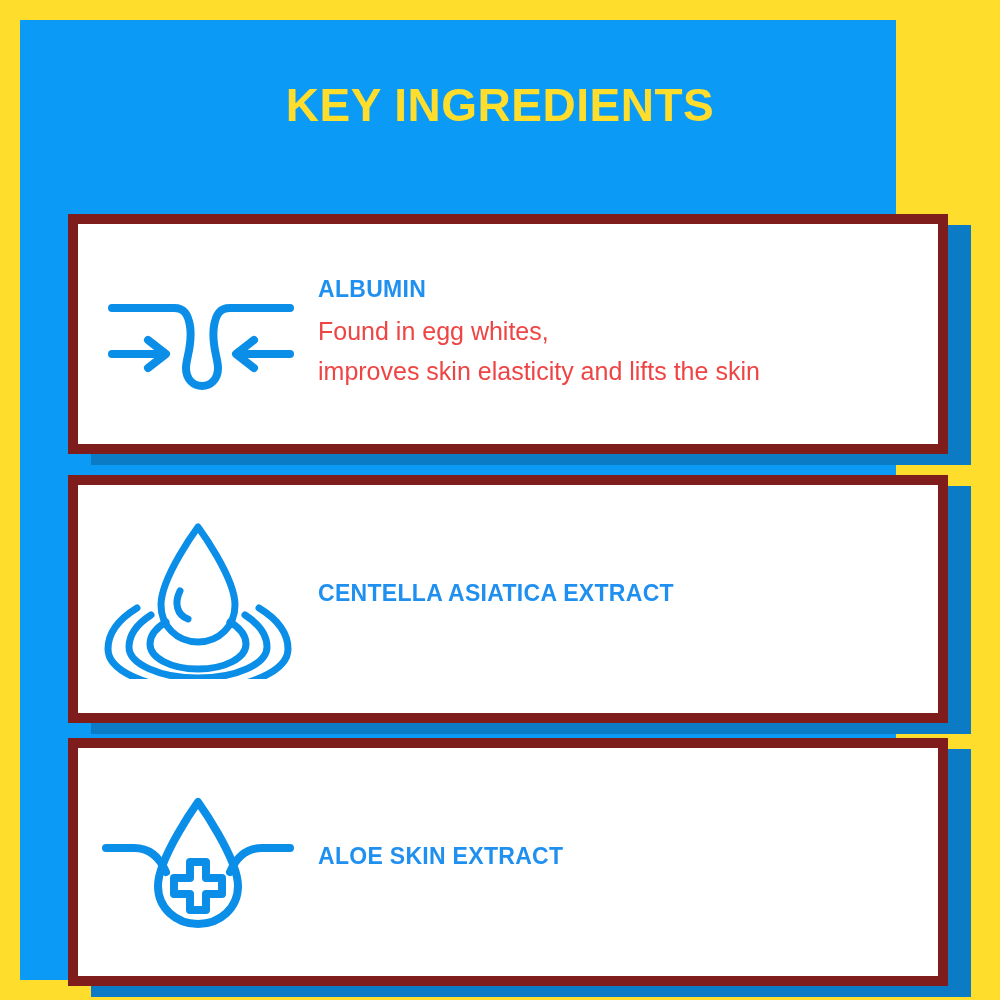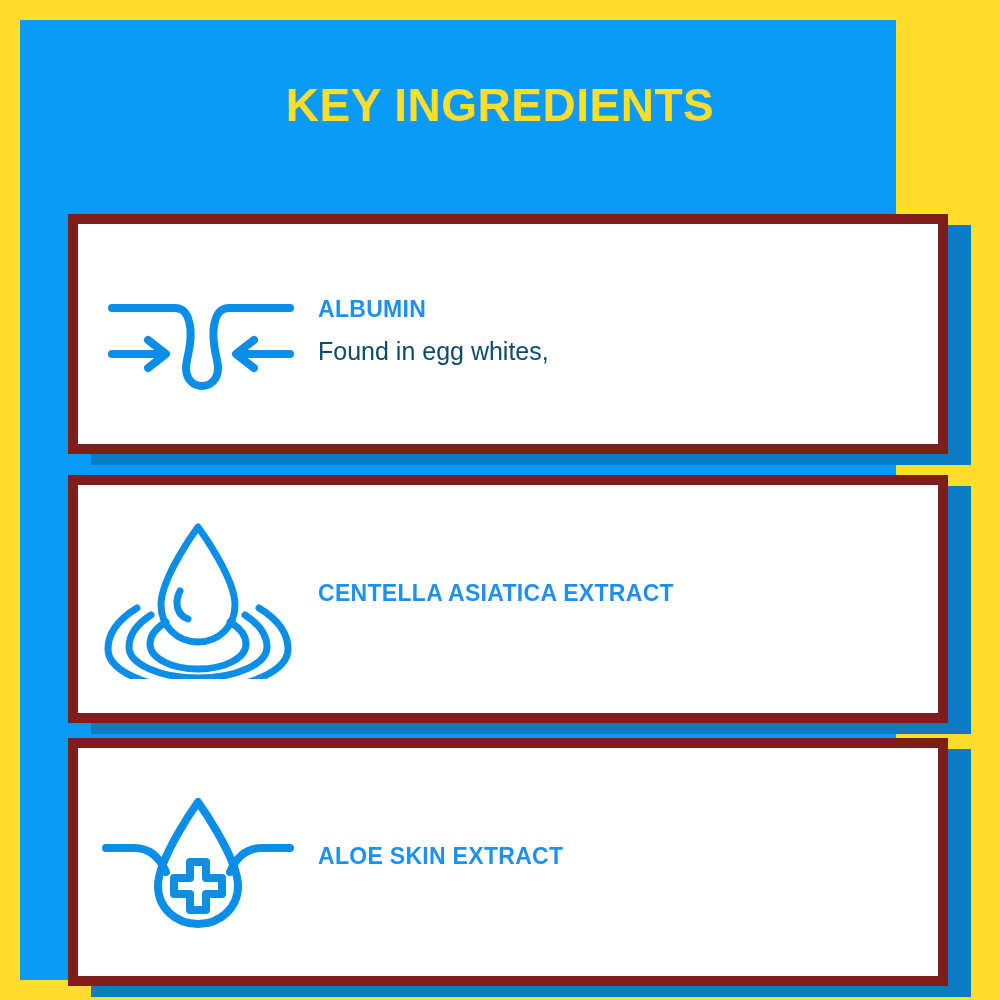--- a/index.html
+++ b/index.html
@@ -96,21 +96,21 @@
     color: #1f90f0;
     font-size: 23px;
     font-weight: 700;
     letter-spacing: 0.3px;
     line-height: 1.1;
     margin-bottom: 10px;
     font-family: "Liberation Sans", sans-serif;
   }
 
   .ing-desc {
-    color: #0c4a6e;
+    color: #ef4444;
     font-size: 25px;
     font-weight: 400;
     line-height: 1.58;
     font-family: "Liberation Sans", sans-serif;
   }
   .ing-desc .l { display: block; }
 
   svg { display: block; }
 </style>
 </head>
@@ -134,20 +134,21 @@
             <path d="M50 66 L68 80 L50 94"></path>
 
             <path d="M192 80 H140"></path>
             <path d="M156 66 L138 80 L156 94"></path>
           </svg>
         </div>
         <div class="text-cell">
           <div class="ing-title">ALBUMIN</div>
           <div class="ing-desc">
             <span class="l">Found in egg whites,</span>
+            <span class="l">improves skin elasticity and lifts the skin</span>
           </div>
         </div>
       </div>
     </div>
 
     <div class="card-wrap c2">
       <div class="card-shadow"></div>
       <div class="card">
         <div class="icon-cell">
           <svg width="190" height="160" viewBox="0 0 190 160" fill="none" stroke="#0b8ee8" stroke-width="7" stroke-linecap="round" stroke-linejoin="round">

